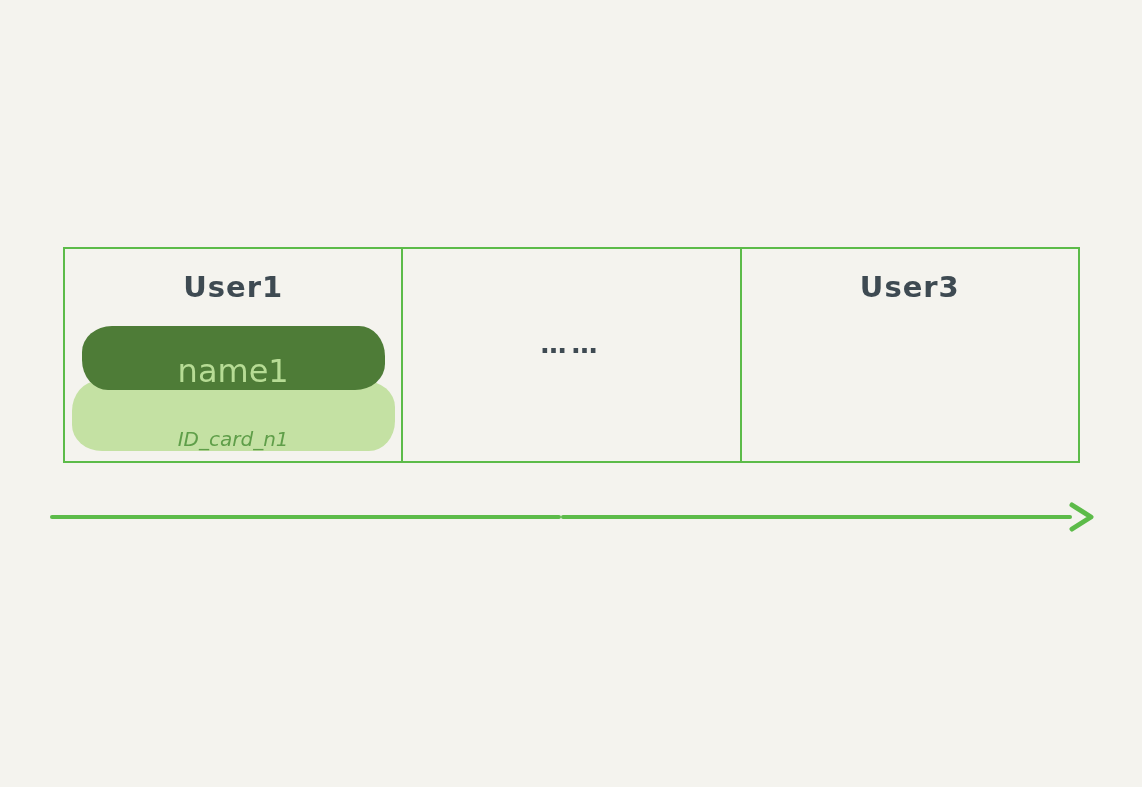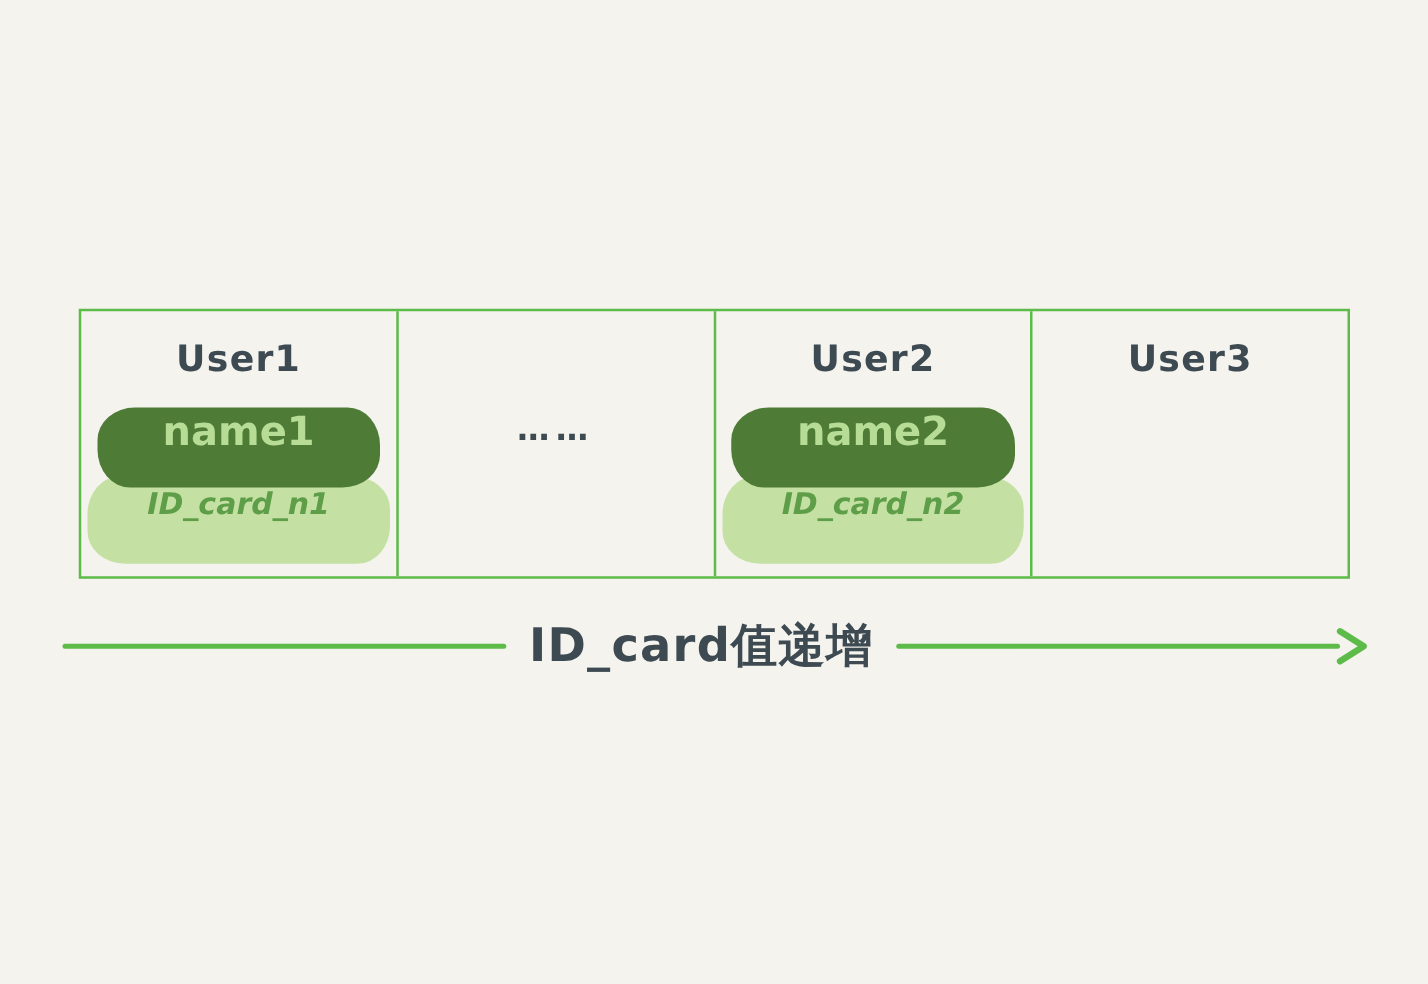--- a/index.html
+++ b/index.html
@@ -52,42 +52,42 @@
     display: flex;
     align-items: center;
     font-size: 29px;
     font-weight: bold;
     color: var(--ink);
     letter-spacing: 1px;
   }
 
   .pill {
     display: flex;
-    align-items: flex-start;
+    align-items: flex-end;
     justify-content: center;
-    font-weight: bold;
+    font-weight: normal;
     white-space: nowrap;
   }
   .pill-dark {
     width: 90%;
     height: 64px;
     margin-top: 16px;
     background: var(--name-pill-bg);
     color: var(--name-pill-text);
     font-size: 32px;
     border-radius: 30px 26px 30px 26px / 26px 30px 26px 30px;
     z-index: 2;
   }
   .pill-light {
     width: 96%;
     height: 70px;
     margin-top: -9px;
     background: var(--id-pill-bg);
     color: var(--id-pill-text);
-    font-size: 24px;
+    font-size: 20px;
     font-style: italic;
     border-radius: 26px 30px 26px 30px / 30px 26px 30px 26px;
     padding-top: 8px;
     z-index: 1;
   }
 
   .cell-ellipsis {
     justify-content: center;
     padding-top: 0;
   }
@@ -144,38 +144,28 @@
       <div class="pill pill-light">
         <span>ID_card_n1</span>
       </div>
     </div>
 
 
     <div class="cell cell-ellipsis">
       <div class="ellipsis-text">……</div>
     </div>
 
-    <div class="cell">
-      <div class="user-label">User2</div>
-      <div class="pill pill-dark">
-        <span>name2</span>
-      </div>
-      <div class="pill pill-light">
-        <span>ID_card_n2</span>
-      </div>
-    </div>
 
     <div class="cell">
       <div class="user-label">User3</div>
     </div>
 
   </div>
 
   <div class="arrow-row">
     <div class="arrow-line"></div>
-    <div class="arrow-label">ID_card值递增</div>
     <div class="arrow-line"></div>
     <svg class="arrow-head" width="28" height="34" viewBox="0 0 28 34">
       <polyline points="4,5 23,17 4,29" fill="none" stroke="#5cbb49" stroke-width="5" stroke-linecap="round" stroke-linejoin="round"></polyline>
     </svg>
   </div>
 
 </div>
 
 </body></html>

